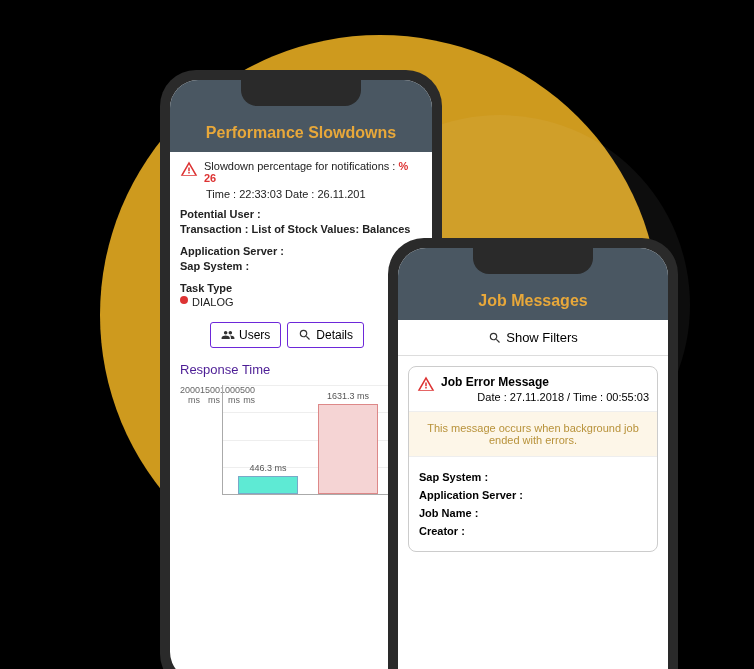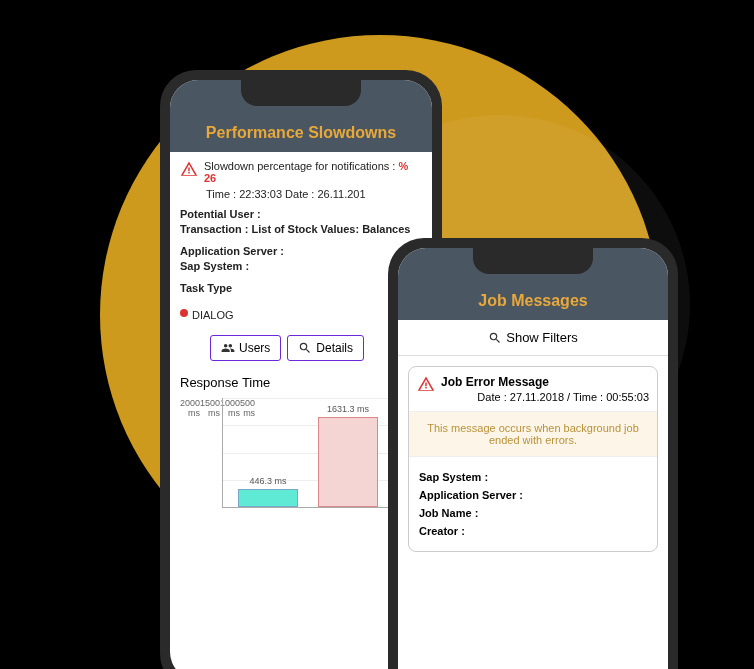--- a/index.html
+++ b/index.html
@@ -17,27 +17,27 @@
 .alert-row{display:flex;align-items:flex-start;gap:6px;margin-bottom:4px}
 .alert-icon{width:18px;height:18px;flex-shrink:0}
 .alert-text{flex:1}
 .pct{color:#d33;font-weight:bold}
 .sub-line{font-size:11px;margin-left:26px;margin-bottom:8px}
 .field{font-size:11px;margin:3px 0}
 .field b{font-weight:bold}
 .section-gap{margin-top:10px}
 .task-type{margin-top:10px}
 .task-label{font-weight:bold;font-size:11px}
-.task-value{font-size:11px;margin-top:15px;display:flex;align-items:flex-start;gap:4px}
+.task-value{font-size:11px;margin-top:2px;display:flex;align-items:flex-start;gap:4px}
 .dot{width:8px;height:8px;border-radius:50%;background:#d33;display:inline-block}
 .btn-row{display:flex;gap:6px;margin-top:14px;justify-content:flex-start;padding-left:30px}
 .btn{border:1px solid #6d28d9;background:#fff;padding:5px 10px;font-size:12px;display:flex;align-items:flex-start;gap:4px;border-radius:3px;cursor:pointer}
 .btn svg{width:14px;height:14px}
 .chart-section{margin-top:14px}
-.chart-title{font-size:13px;color:#000000;margin-bottom:8px}
+.chart-title{font-size:13px;color:#4c1d95;margin-bottom:8px}
 .chart{position:relative;height:140px;padding-left:42px}
 .y-axis{position:absolute;left:0;top:0;height:110px;display:flex;flex-direction:row;justify-content:space-between;font-size:9px;color:#666;text-align:right;width:38px}
 .chart-area{position:relative;height:110px;border-left:1px solid #aaa;border-bottom:1px solid #aaa;display:flex;align-items:flex-end;gap:20px;padding:0 15px}
 .grid-line{position:absolute;left:0;right:0;border-top:1px solid #eee}
 .bar{width:60px;position:relative}
 .bar1{height:18px;background:#5eead4;border:1px solid #7aa8c8}
 .bar2{height:90px;background:#f5d4d4;border:1px solid #d88}
 .bar-label{position:absolute;top:-14px;left:50%;transform:translateX(-50%);font-size:9px;color:#555;white-space:nowrap}
 .filter-bar{text-align:center;padding:10px;font-size:13px;border-bottom:1px solid #ddd;display:flex;align-items:center;justify-content:center;gap:4px}
 .card{border:1px solid #ccc;margin:10px;border-radius:8px}

